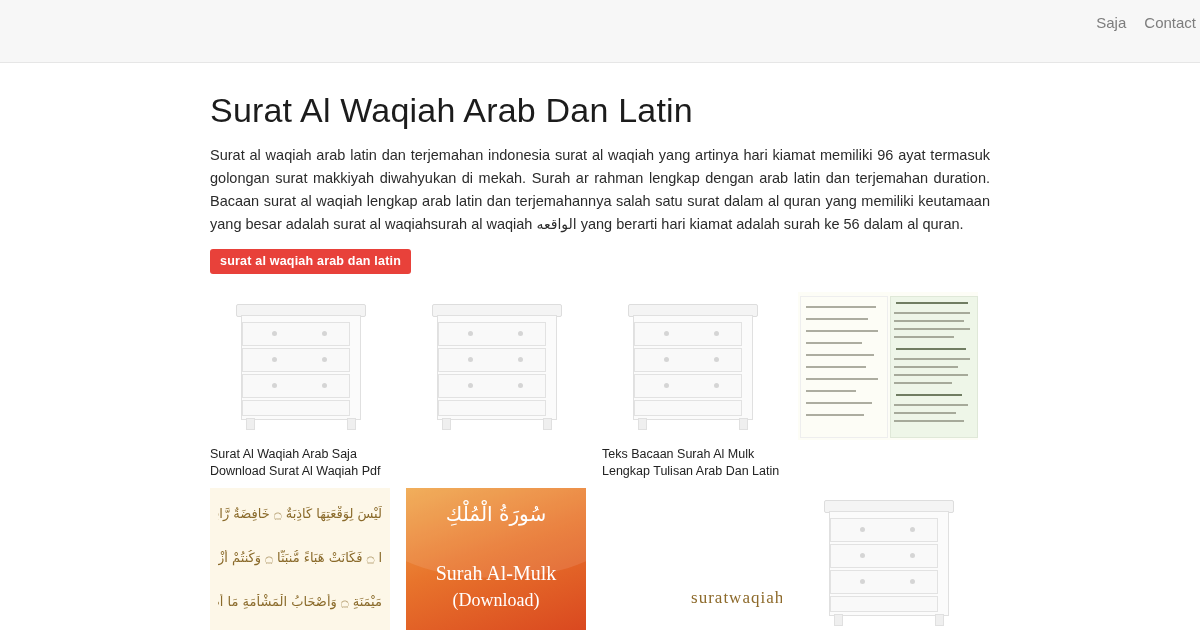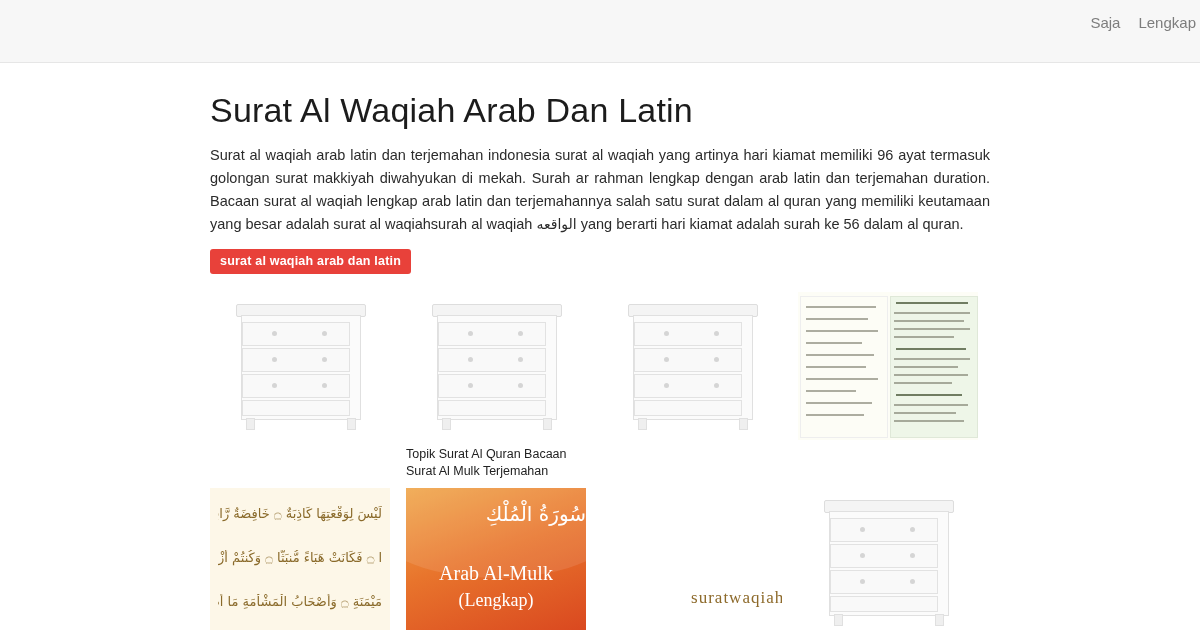--- a/index.html
+++ b/index.html
@@ -210,20 +210,21 @@
   .mulk .arc {
     position: absolute;
     left: -40px; top: -30px;
     width: 260px; height: 120px;
     border-radius: 50%;
     background: rgba(255,255,255,0.10);
   }
   .mulk .ar {
     position: absolute;
     top: 14px; left: 0; width: 180px;
+    text-align: center;
     color: #ffffff;
     font-family: "DejaVu Sans", sans-serif;
     font-size: 20px;
     direction: rtl;
   }
   .mulk .t1 {
     position: absolute;
     top: 74px; left: 0; width: 180px;
     text-align: center;
     color: #ffffff;
@@ -265,21 +266,21 @@
     font-size: 17px;
     letter-spacing: 1px;
   }
 </style>
 </head>
 <body>
 
 <div class="notice-bar">
   <nav class="top-nav">
     <a href="#">Saja</a>
-    <a href="#">Lengkap</a>
+    <a href="#">Contact</a>
   </nav>
 </div>
 
 <div class="content">
 
   <h1 class="page-title">Surat Al Waqiah Arab Dan Latin</h1>
 
   <p class="page-desc">
     <span>Surat al waqiah arab latin dan terjemahan indonesia surat al waqiah yang artinya hari kiamat memiliki 96 ayat termasuk golongan surat makkiyah diwahyukan di mekah. Surah ar rahman lengkap dengan arab latin dan terjemahan duration. Bacaan surat al waqiah lengkap arab latin dan terjemahannya salah satu surat dalam al quran yang memiliki keutamaan yang besar adalah surat al waqiahsurah al waqiah </span><span class="arabic">الواقعه</span><span> yang berarti hari kiamat adalah surah ke 56 dalam al quran.</span>
   </p>
@@ -300,20 +301,21 @@
           <div class="knob" style="left:36px;top:27px;"></div>
           <div class="knob" style="left:86px;top:27px;"></div>
           <div class="knob" style="left:36px;top:53px;"></div>
           <div class="knob" style="left:86px;top:53px;"></div>
           <div class="knob" style="left:36px;top:79px;"></div>
           <div class="knob" style="left:86px;top:79px;"></div>
           <div class="leg" style="left:10px;"></div>
           <div class="leg" style="left:111px;"></div>
         </div>
       </div>
+      <div class="caption">Surat Al Waqiah Arab Saja Download Surat Al Waqiah Pdf</div>
     </div>
 
     <div class="cell">
       <div class="thumb">
         <div class="dresser">
           <div class="top-slab"></div>
           <div class="body"></div>
           <div class="drawer" style="top:18px;"></div>
           <div class="drawer" style="top:44px;"></div>
           <div class="drawer" style="top:70px;"></div>
@@ -321,21 +323,20 @@
           <div class="knob" style="left:36px;top:27px;"></div>
           <div class="knob" style="left:86px;top:27px;"></div>
           <div class="knob" style="left:36px;top:53px;"></div>
           <div class="knob" style="left:86px;top:53px;"></div>
           <div class="knob" style="left:36px;top:79px;"></div>
           <div class="knob" style="left:86px;top:79px;"></div>
           <div class="leg" style="left:10px;"></div>
           <div class="leg" style="left:111px;"></div>
         </div>
       </div>
-      <div class="caption">Topik Surat Al Quran Bacaan Surat Al Mulk Terjemahan</div>
     </div>
 
     <div class="cell">
       <div class="thumb">
         <div class="dresser">
           <div class="top-slab"></div>
           <div class="body"></div>
           <div class="drawer" style="top:18px;"></div>
           <div class="drawer" style="top:44px;"></div>
           <div class="drawer" style="top:70px;"></div>
@@ -343,20 +344,21 @@
           <div class="knob" style="left:36px;top:27px;"></div>
           <div class="knob" style="left:86px;top:27px;"></div>
           <div class="knob" style="left:36px;top:53px;"></div>
           <div class="knob" style="left:86px;top:53px;"></div>
           <div class="knob" style="left:36px;top:79px;"></div>
           <div class="knob" style="left:86px;top:79px;"></div>
           <div class="leg" style="left:10px;"></div>
           <div class="leg" style="left:111px;"></div>
         </div>
       </div>
+      <div class="caption">Teks Bacaan Surah Al Mulk Lengkap Tulisan Arab Dan Latin</div>
     </div>
 
     <div class="cell">
       <div class="thumb">
         <div class="arabic-page">
           <div class="col left"></div>
           <div class="col right"></div>
           <div class="line dark" style="left:98px;top:10px;width:72px;"></div>
           <div class="line" style="left:96px;top:20px;width:76px;"></div>
           <div class="line" style="left:96px;top:28px;width:70px;"></div>
@@ -394,22 +396,22 @@
         </div>
       </div>
 
     </div>
 
     <div class="cell">
       <div class="thumb">
         <div class="mulk">
           <div class="arc"></div>
           <div class="ar">سُورَةُ الْمُلْكِ</div>
-          <div class="t1">Arab Al-Mulk</div>
-          <div class="t2">(Lengkap)</div>
+          <div class="t1">Surah Al-Mulk</div>
+          <div class="t2">(Download)</div>
         </div>
       </div>
 
     </div>
 
     <div class="cell">
       <div class="thumb">
         <div class="waqiah">
           <div class="sub">suratwaqiah.c</div>
         </div>

